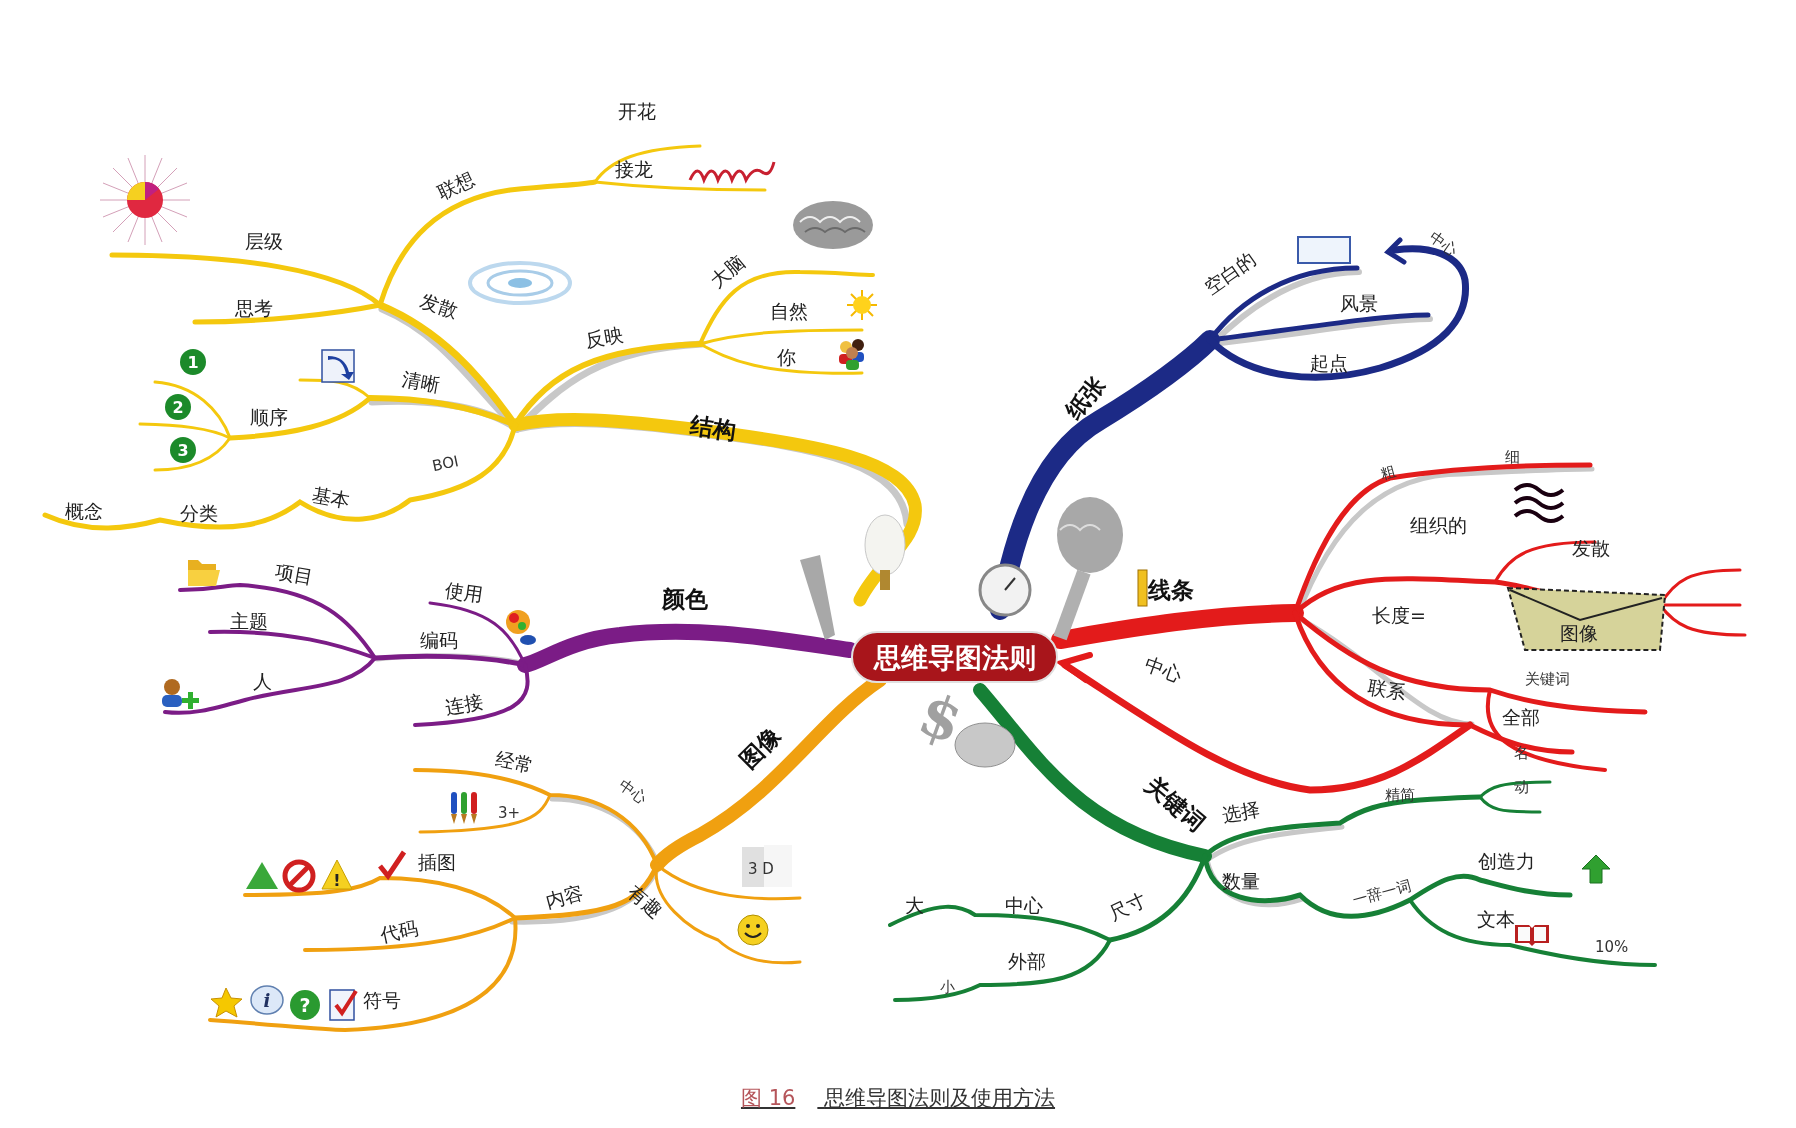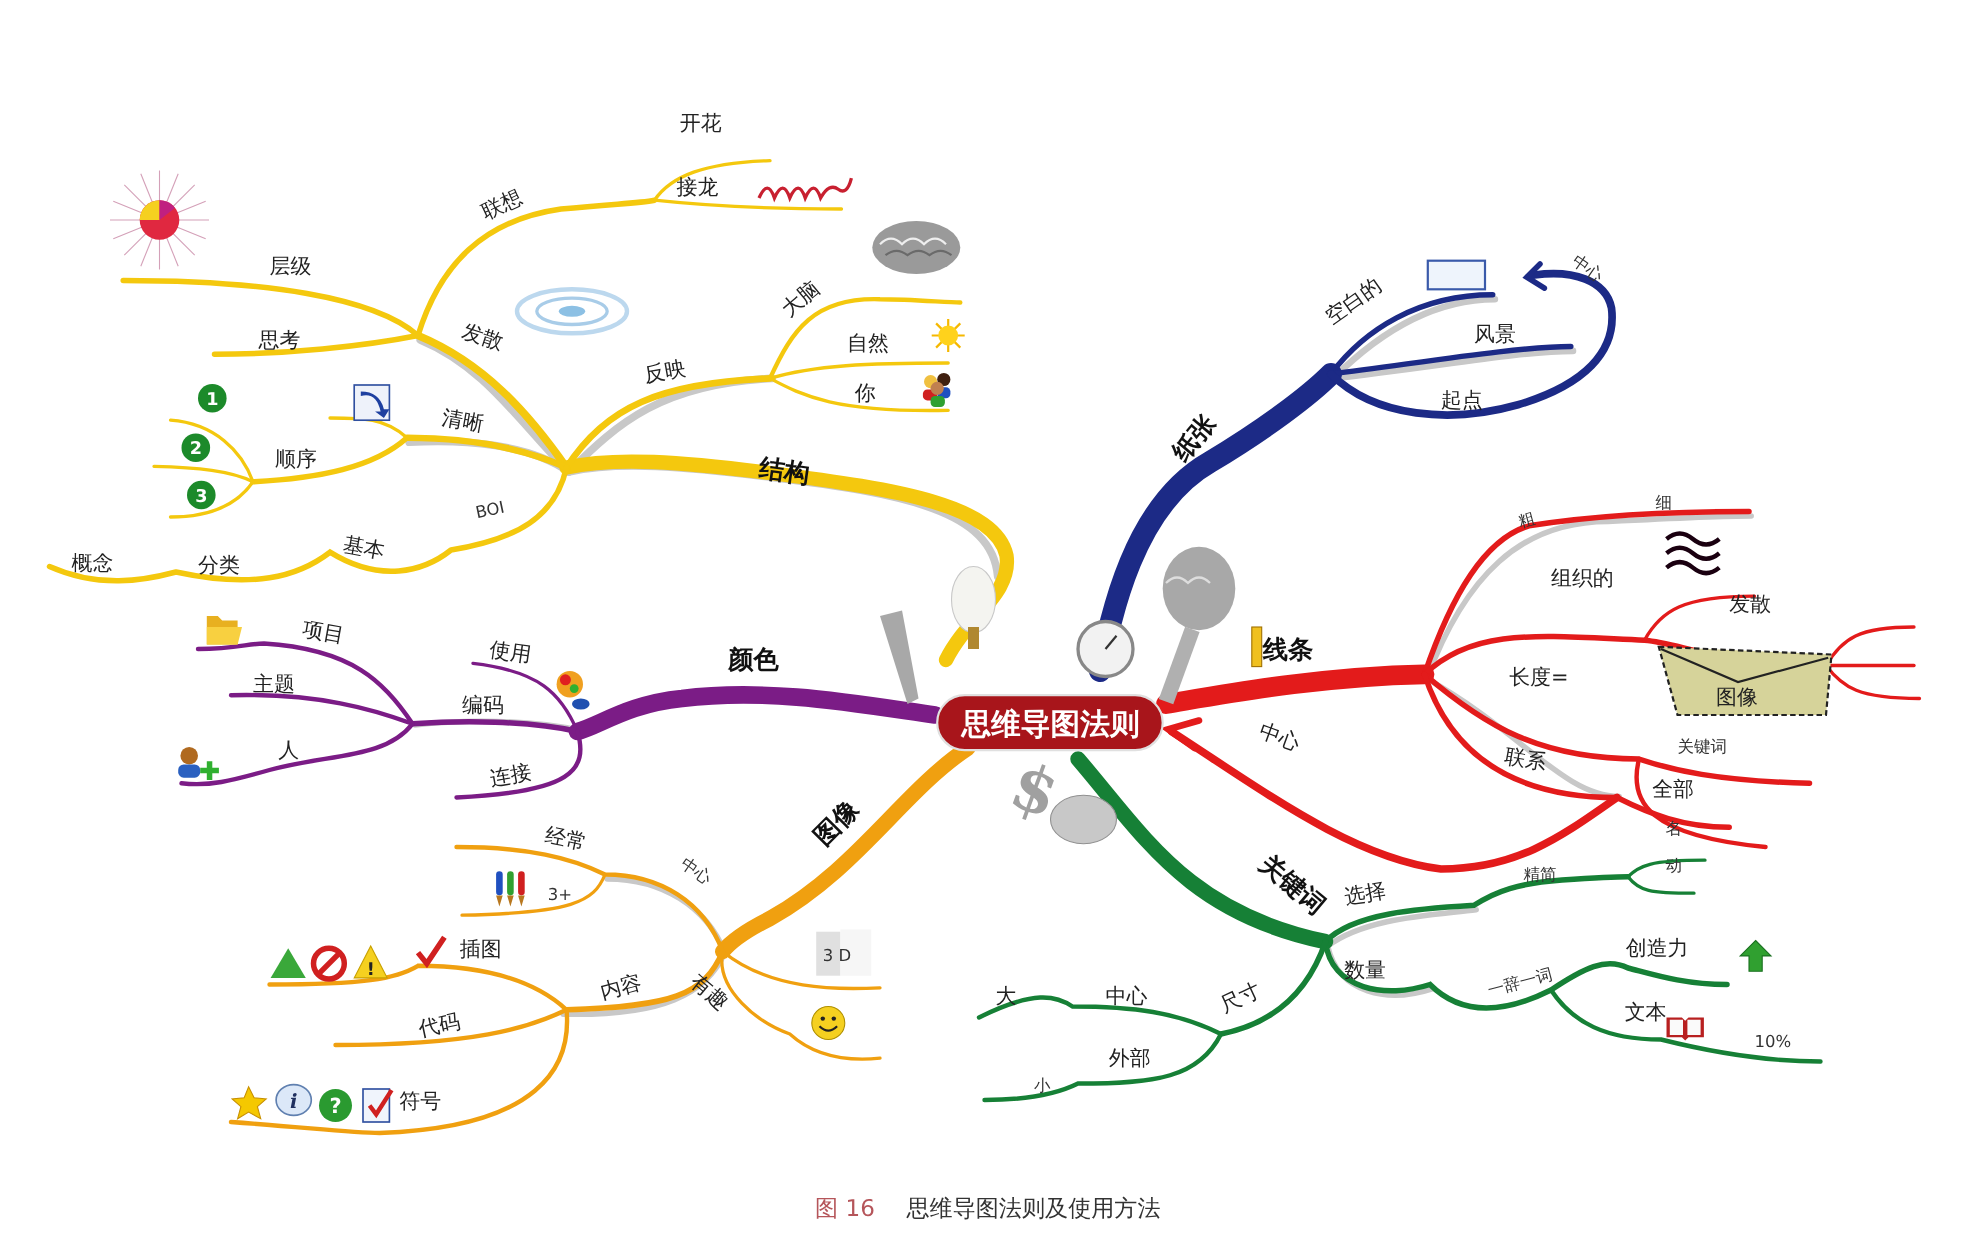--- a/index.html
+++ b/index.html
@@ -4,21 +4,21 @@
 <style>
   html, body { margin: 0; padding: 0; background: #ffffff; }
   body { width: 1796px; height: 1128px; position: relative; overflow: hidden;
          font-family: "DejaVu Sans", sans-serif; }
   #map { position: absolute; left: 0; top: 0; width: 1796px; height: 1128px; }
   .lbl { font-family: "DejaVu Sans", sans-serif; fill: #222; font-size: 19px; }
   .lbl-main { font-family: "DejaVu Sans", sans-serif; fill: #111; font-size: 23px; font-weight: bold; }
   .lbl-small { font-family: "DejaVu Sans", sans-serif; fill: #333; font-size: 15px; }
   .center-text { font-family: "DejaVu Serif", serif; fill: #ffffff; font-size: 27px; font-weight: bold; }
   .caption { position: absolute; top: 1084px; left: 0; width: 1796px; text-align: center;
-             font-family: "DejaVu Sans", sans-serif; font-size: 21px; color: #333; }
+             font-family: "DejaVu Sans", sans-serif; font-size: 21px; color: #333; text-decoration: underline; }
   .caption .fig { color: #b5555a; margin-right: 22px; }
   .shadow { stroke: #c8c8c8; fill: none; stroke-linecap: round; }
 </style>
 </head>
 <body>
 
 <svg id="map" viewBox="0 0 1796 1128" xmlns="http://www.w3.org/2000/svg">
 
   <g fill="none" stroke-linecap="round">
 

